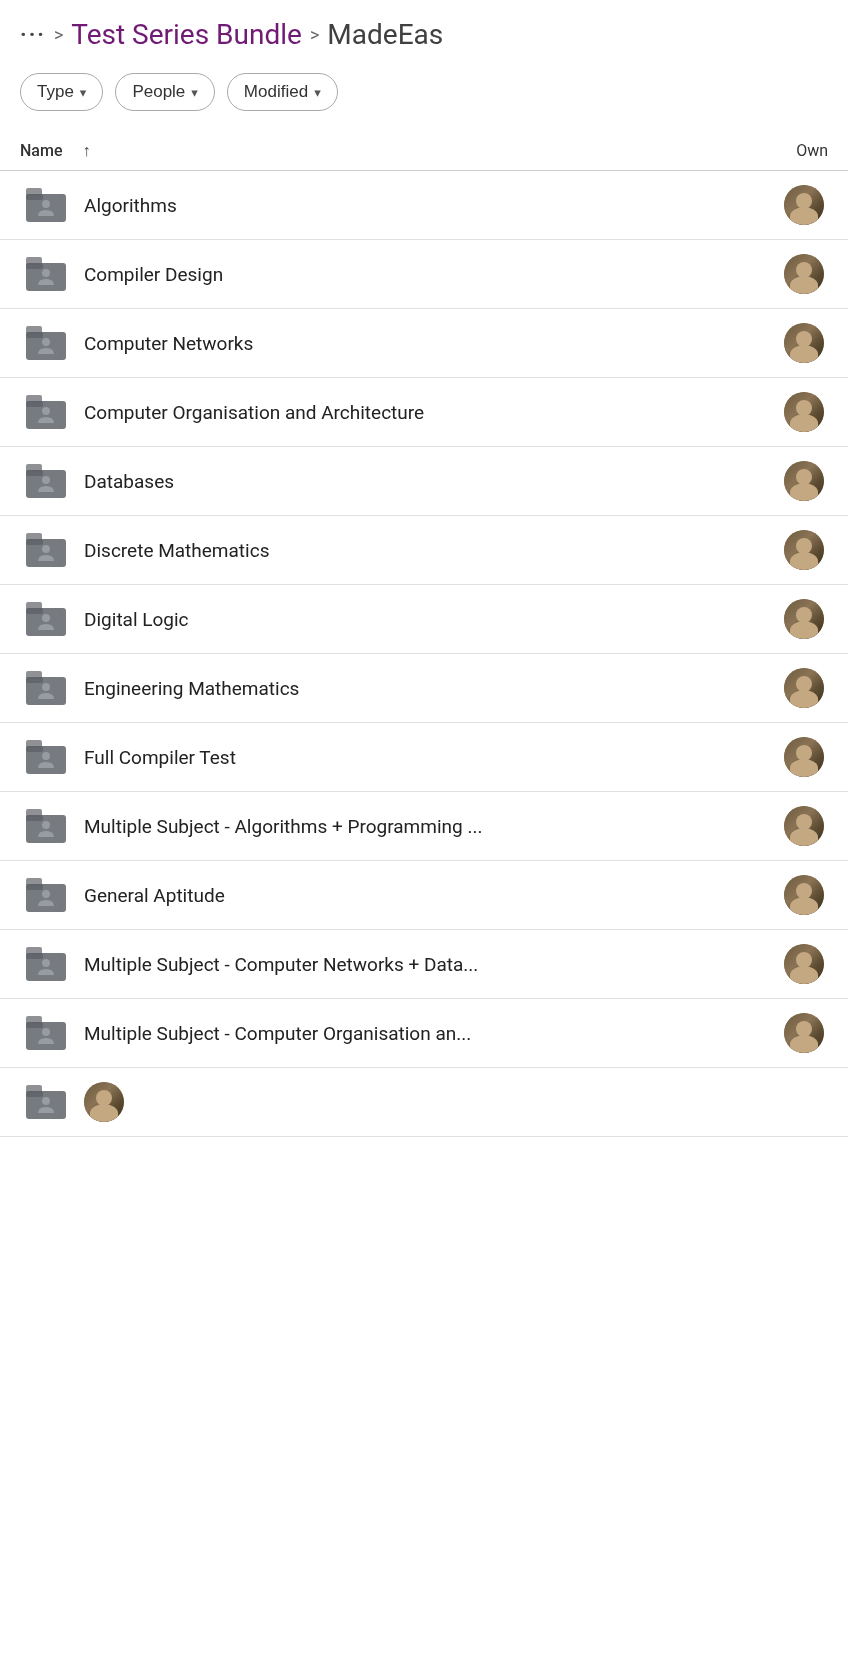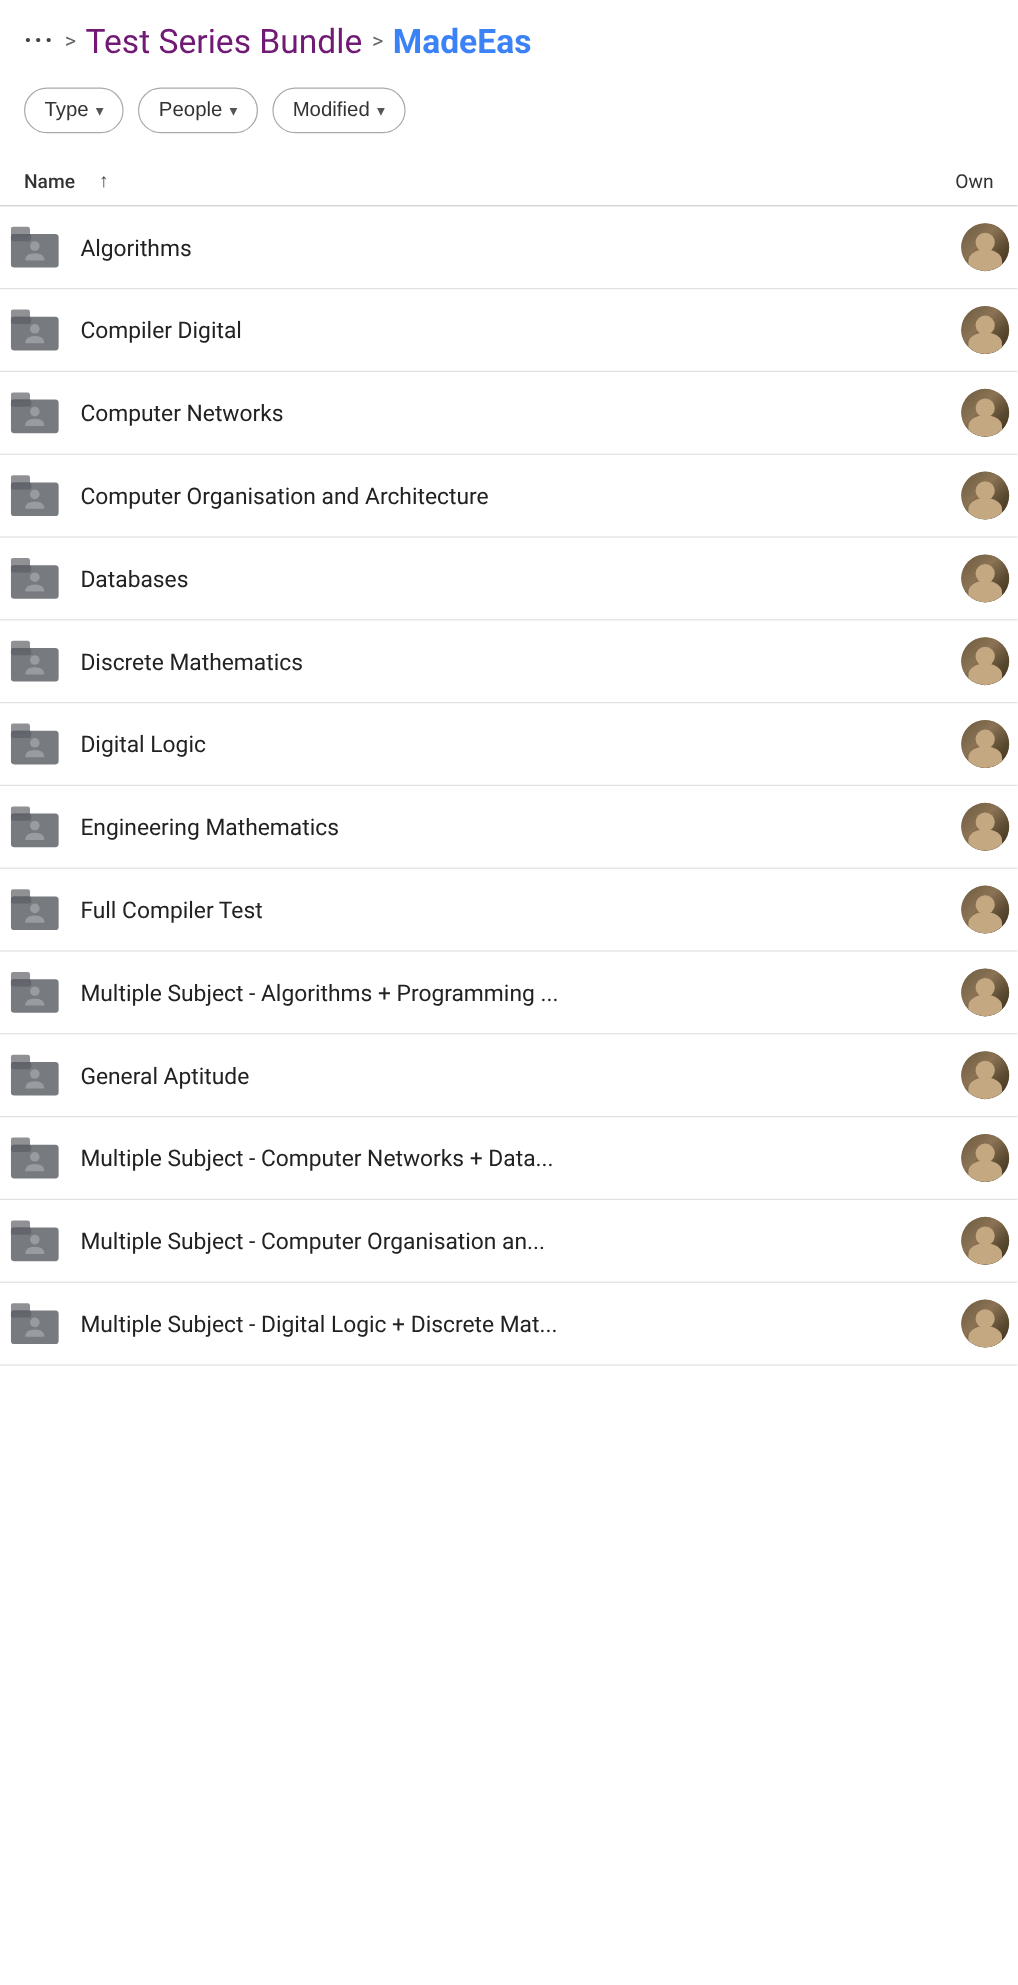--- a/index.html
+++ b/index.html
@@ -36,22 +36,22 @@
     }
 
     .breadcrumb-item {
       font-size: 28px;
       color: #701a75;
       font-weight: 400;
     }
 
     .breadcrumb-current {
       font-size: 28px;
-      color: #3b82f6;
-      font-weight: 700;
+      color: #404040;
+      font-weight: 400;
     }
 
     .filter-bar {
       display: flex;
       align-items: flex-start;
       gap: 12px;
       padding: 10px 20px 20px 20px;
     }
 
     .filter-btn {
@@ -98,21 +98,21 @@
       font-size: 16px;
       color: #333;
       font-weight: 400;
       width: 80px;
       text-align: right;
     }
 
     .file-row {
       display: flex;
       align-items: center;
-      padding: 14px 7px;
+      padding: 14px 24px;
       border-bottom: 1px solid #e0e0e0;
       cursor: pointer;
     }
 
     .folder-icon {
       width: 44px;
       height: 40px;
       margin-right: 16px;
       flex-shrink: 0;
       position: relative;
@@ -235,21 +235,21 @@
     <div class="folder-icon">
       <svg class="folder-svg" viewBox="0 0 40 34" fill="none" xmlns="http://www.w3.org/2000/svg">
         <rect x="0" y="6" width="40" height="28" rx="3" fill="#5f6368" opacity="0.85"></rect>
         <rect x="0" y="6" width="17" height="6" rx="2" fill="#5f6368" opacity="0.85"></rect>
         <rect x="0" y="0" width="16" height="8" rx="2" fill="#5f6368" opacity="0.7"></rect>
 
         <circle cx="20" cy="16" r="4" fill="#9aa0a6" opacity="0.9"></circle>
         <path d="M12 28 Q12 22 20 22 Q28 22 28 28" fill="#9aa0a6" opacity="0.9"></path>
       </svg>
     </div>
-    <span class="file-name">Compiler Digital</span>
+    <span class="file-name">Compiler Design</span>
     <div class="owner-avatar">
       <div class="avatar-img"></div>
     </div>
   </div>
     <div class="file-row">
     <div class="folder-icon">
       <svg class="folder-svg" viewBox="0 0 40 34" fill="none" xmlns="http://www.w3.org/2000/svg">
         <rect x="0" y="6" width="40" height="28" rx="3" fill="#5f6368" opacity="0.85"></rect>
         <rect x="0" y="6" width="17" height="6" rx="2" fill="#5f6368" opacity="0.85"></rect>
         <rect x="0" y="0" width="16" height="8" rx="2" fill="#5f6368" opacity="0.7"></rect>
@@ -427,18 +427,17 @@
     <div class="folder-icon">
       <svg class="folder-svg" viewBox="0 0 40 34" fill="none" xmlns="http://www.w3.org/2000/svg">
         <rect x="0" y="6" width="40" height="28" rx="3" fill="#5f6368" opacity="0.85"></rect>
         <rect x="0" y="6" width="17" height="6" rx="2" fill="#5f6368" opacity="0.85"></rect>
         <rect x="0" y="0" width="16" height="8" rx="2" fill="#5f6368" opacity="0.7"></rect>
 
         <circle cx="20" cy="16" r="4" fill="#9aa0a6" opacity="0.9"></circle>
         <path d="M12 28 Q12 22 20 22 Q28 22 28 28" fill="#9aa0a6" opacity="0.9"></path>
       </svg>
     </div>
-    <span class="file-name">Multiple Subject - Digital Logic + Discrete Mat...</span>
     <div class="owner-avatar">
       <div class="avatar-img"></div>
     </div>
   </div>
   </div>
 
 </body></html>

